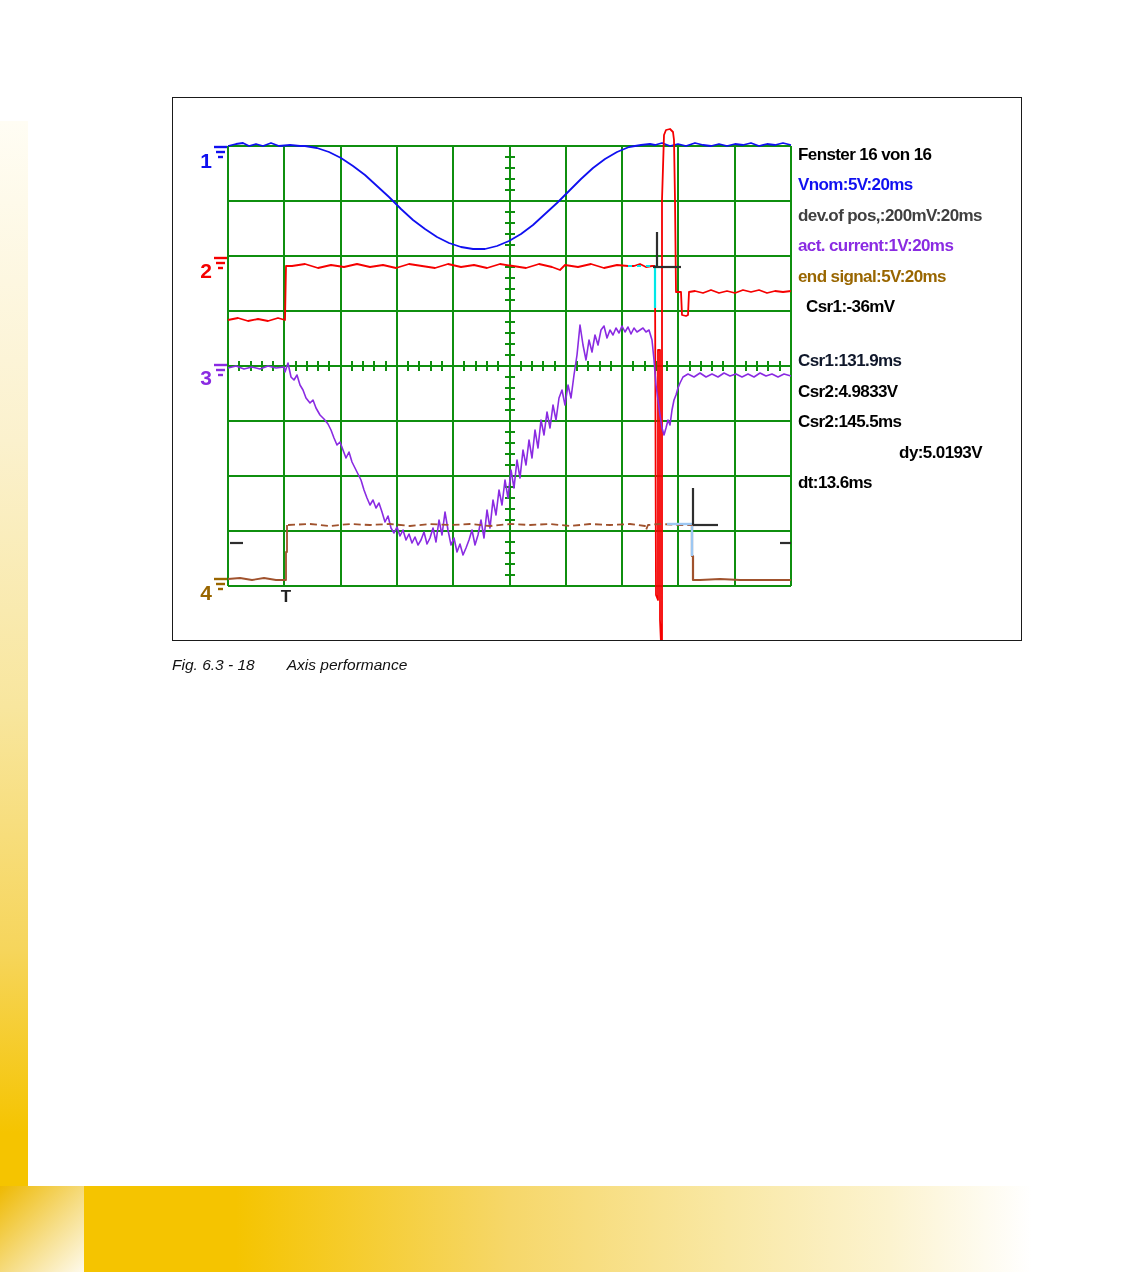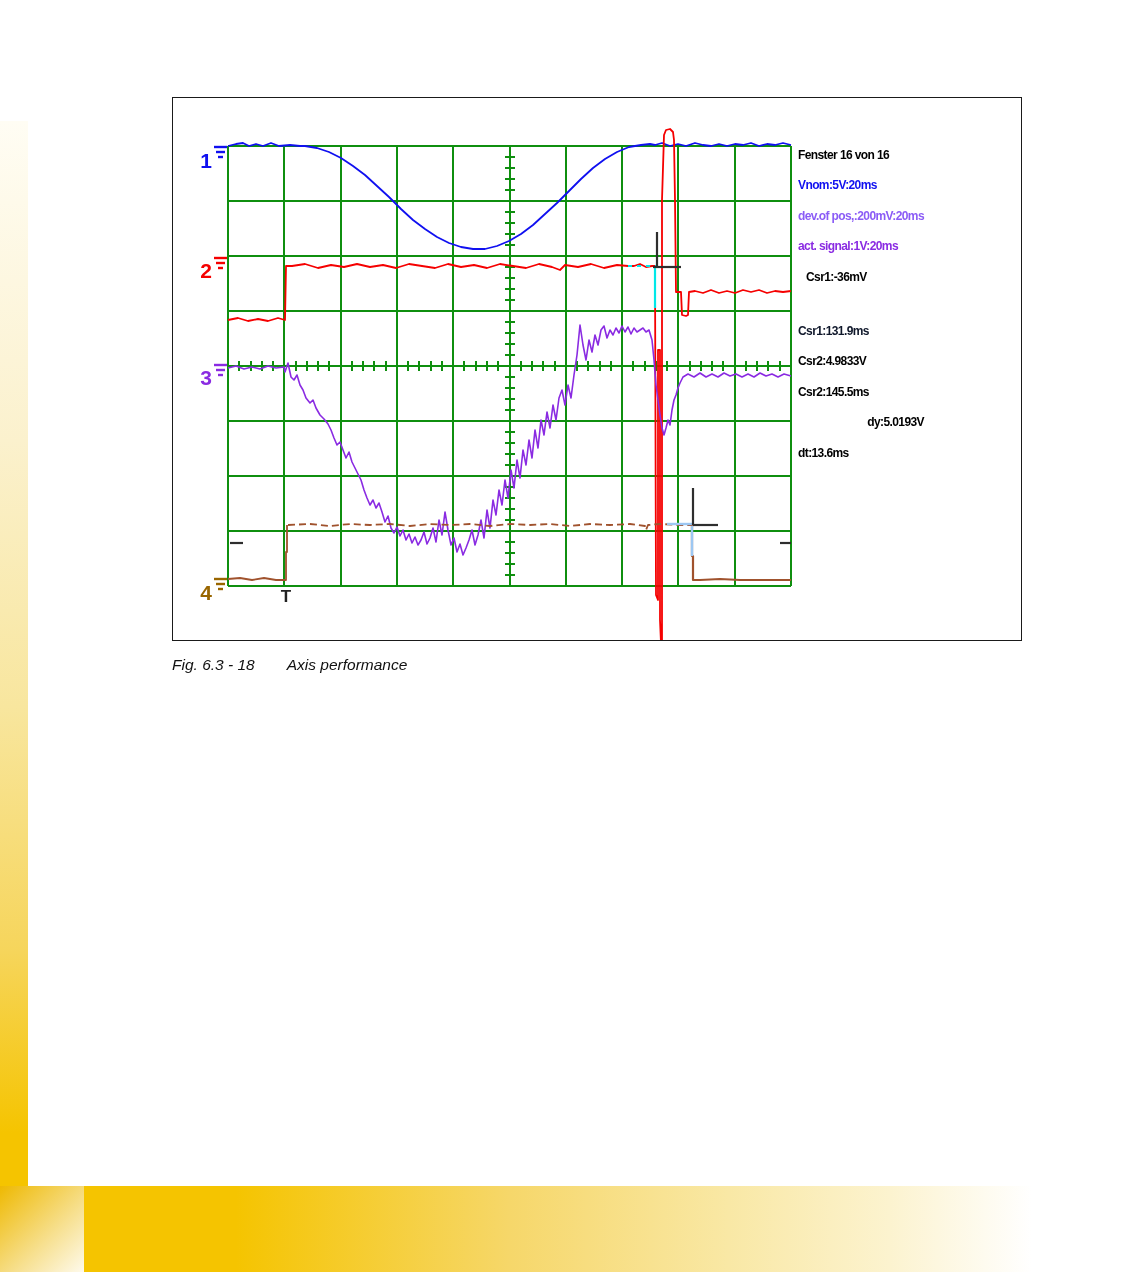--- a/index.html
+++ b/index.html
@@ -4,21 +4,21 @@
 <style>
   html,body{margin:0;padding:0;}
   body{font-family:"Liberation Sans",sans-serif;background:#e8e8e8;}
   #page{position:relative;width:1135px;height:1272px;background:#ffffff;overflow:hidden;}
   #left-strip{position:absolute;left:0;top:121px;width:28px;height:1065px;}
   #bottom-corner{position:absolute;left:0;top:1186px;width:84px;height:86px;}
   #bottom-band{position:absolute;left:84px;top:1186px;width:948px;height:86px;}
   #figure-box{position:absolute;left:172px;top:97px;width:850px;height:544px;background:#ffffff;border:1px solid #1a1a1a;box-sizing:border-box;}
   #scope-svg{position:absolute;left:0;top:0;}
   #scope-legend{position:absolute;left:625px;top:42px;white-space:nowrap;}
-  .legend-line{height:30.4px;line-height:30.4px;font-size:12px;font-weight:bold;letter-spacing:-0.6px;}
+  .legend-line{height:30.4px;line-height:30.4px;font-size:17px;font-weight:bold;letter-spacing:-0.6px;}
   #figure-caption{position:absolute;left:172px;top:656px;font-style:italic;font-size:15.5px;color:#111;white-space:nowrap;}
   #caption-title{margin-left:32px;}
 </style>
 </head>
 <body>
 
 <div id="page">
   <div id="left-strip" style="background: linear-gradient(rgb(255, 253, 244) 0%, rgb(251, 241, 205) 30%, rgb(248, 230, 158) 55%, rgb(246, 213, 91) 78%, rgb(245, 196, 0) 95%, rgb(245, 196, 0) 100%);"></div>
   <div id="bottom-corner" style="background: linear-gradient(135deg, rgb(238, 185, 2) 0%, rgb(246, 221, 133) 55%, rgb(254, 250, 236) 100%);"></div>
   <div id="bottom-band" style="background: linear-gradient(90deg, rgb(245, 196, 0) 0%, rgb(245, 196, 0) 16%, rgb(246, 215, 106) 45%, rgb(249, 232, 165) 68%, rgb(252, 243, 207) 85%, rgb(255, 255, 255) 100%);"></div>
@@ -174,22 +174,23 @@
         <g stroke="#996600" stroke-width="2.4">
           <line x1="41" y1="481" x2="54" y2="481"></line>
           <line x1="43" y1="486" x2="52" y2="486"></line>
           <line x1="45" y1="491" x2="50" y2="491"></line>
         </g>
         <text x="113" y="504" fill="#222" font-size="17" font-weight="bold" text-anchor="middle" font-family="&quot;Liberation Sans&quot;,sans-serif">T</text>
       </svg>
     <div id="scope-legend">
         <div class="legend-line" style="color: rgb(0, 0, 0);">Fenster 16 von 16</div>
         <div class="legend-line" style="color: rgb(16, 16, 240);">Vnom:5V:20ms</div>
-        <div class="legend-line" style="color: #8b5cf6;">dev.of pos,:200mV:20ms</div>
-        <div class="legend-line" style="color: rgb(138, 43, 226);">act. signal:1V:20ms</div>
+        <div class="legend-line" style="color: #404040;">dev.of pos,:200mV:20ms</div>
+        <div class="legend-line" style="color: rgb(138, 43, 226);">act. current:1V:20ms</div>
+        <div class="legend-line" style="color: rgb(153, 102, 0);">end signal:5V:20ms</div>
         <div class="legend-line" style="color: rgb(0, 0, 0); margin-left: 8px;">Csr1:-36mV</div>
         <div class="legend-line" style="color: #0f172a; margin-top: 24px;">Csr1:131.9ms</div>
         <div class="legend-line" style="color: rgb(0, 0, 0);">Csr2:4.9833V</div>
         <div class="legend-line" style="color: rgb(0, 0, 0);">Csr2:145.5ms</div>
         <div class="legend-line" style="color: rgb(0, 0, 0); text-align: right;">dy:5.0193V</div>
         <div class="legend-line" style="color: rgb(0, 0, 0);">dt:13.6ms</div>
       </div>
   </div>
 
   <div id="figure-caption">

